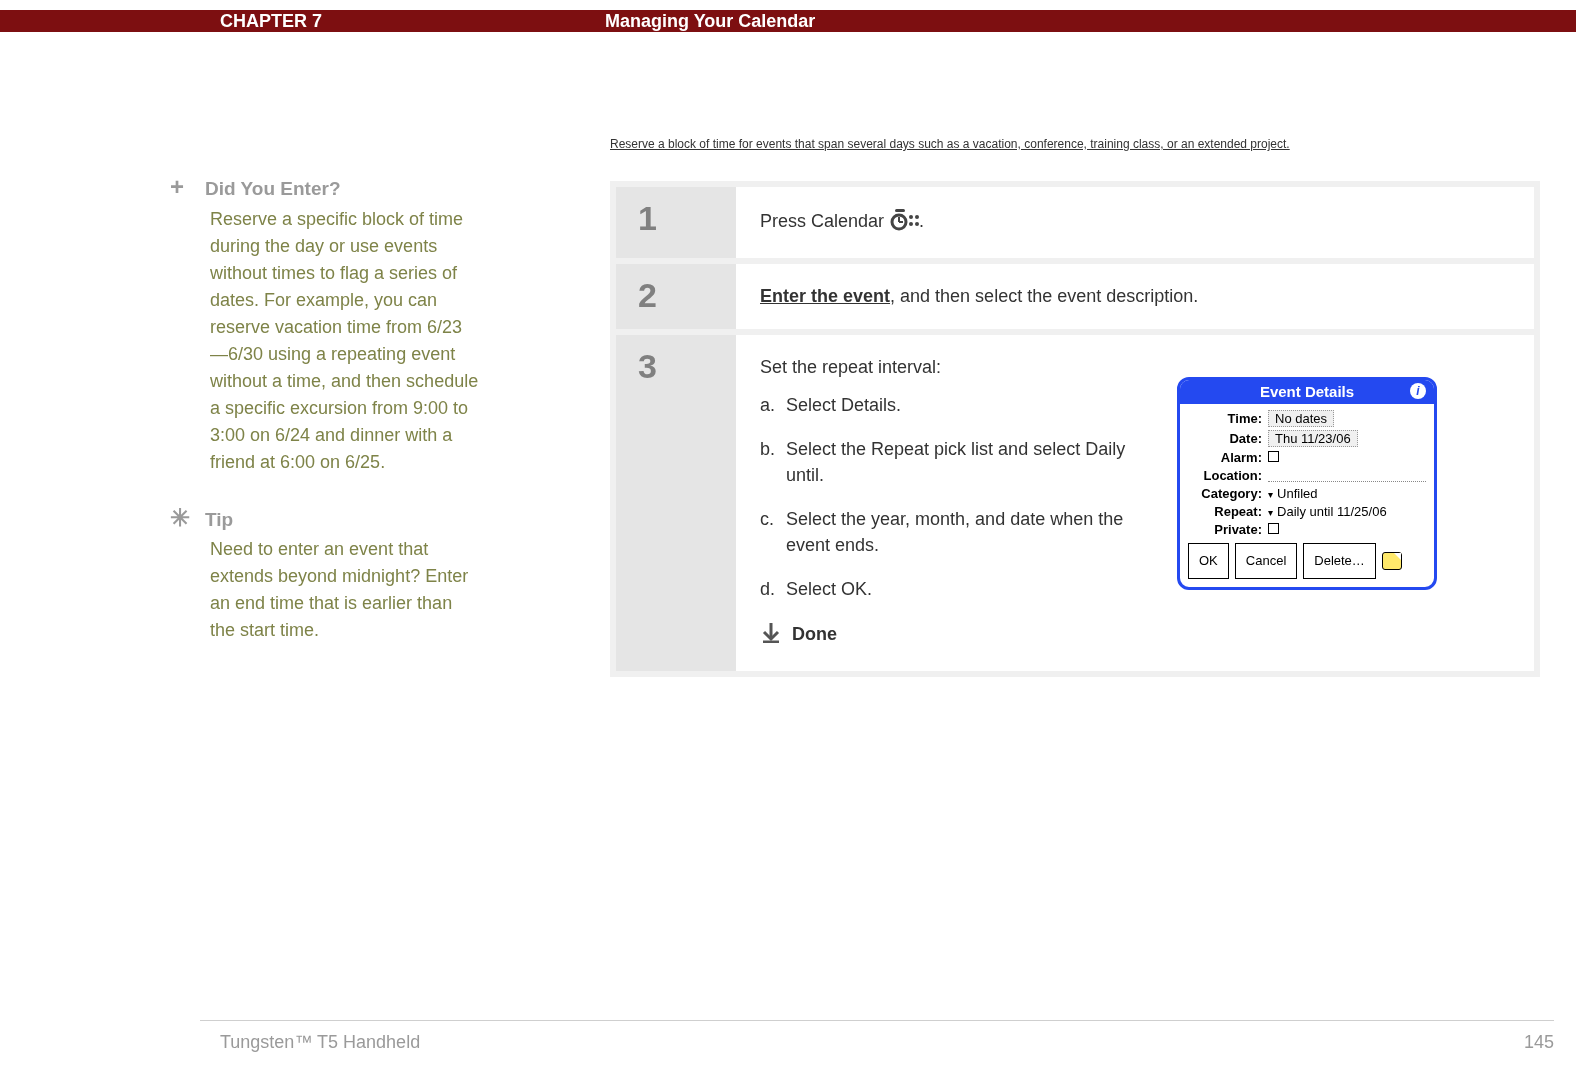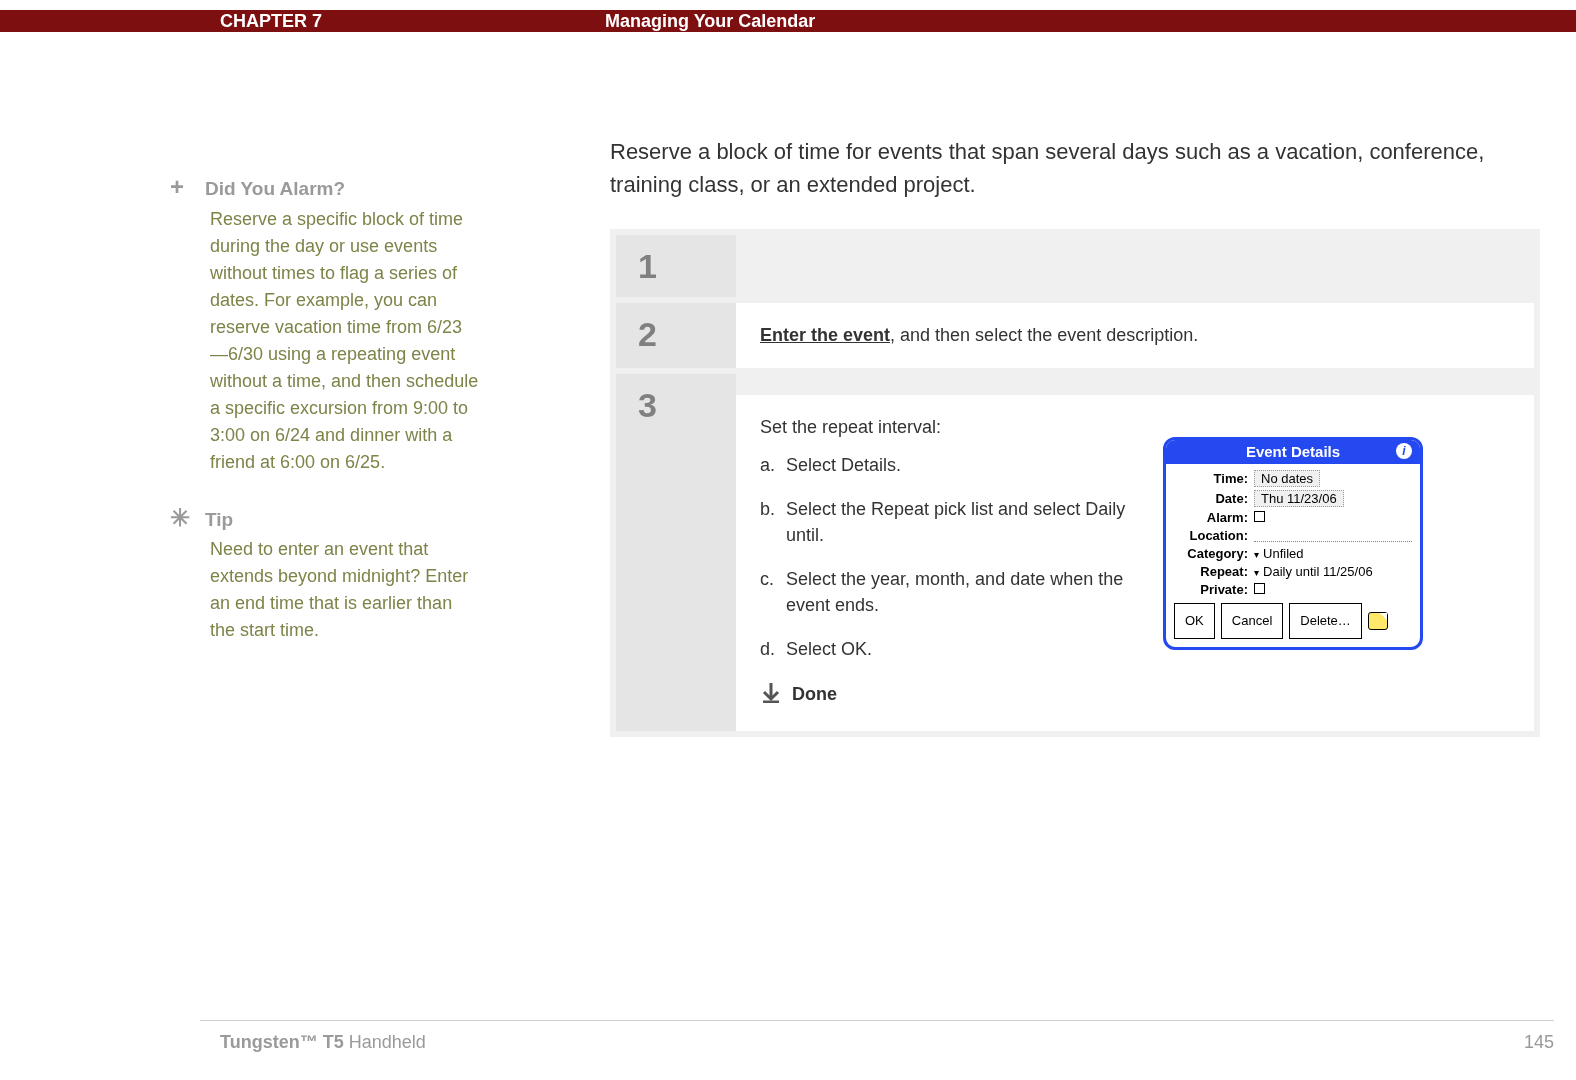--- a/index.html
+++ b/index.html
@@ -86,24 +86,25 @@
     top:135px;
     width:940px;
   }
   .section-title{
     color:#8a8a8a;
     font-size:28px;
     font-weight:700;
     margin:0 0 10px 0;
   }
   .section-intro{
-    font-size:22px;
+    font-size:12px;
     line-height:1.5;
     color:var(--dark-text);
     margin-bottom:28px;
+    text-decoration:underline;
   }
 
   .steps-panel{
     background:#f0f0f0;
     padding:6px;
     width:930px;
   }
   .step-row{
     display:flex;
     align-items:stretch;
@@ -122,22 +123,21 @@
   .step-body-cell{
     background:#ffffff;
     flex:1;
     padding:22px 24px 22px 24px;
     font-size:18px;
     color:var(--dark-text);
   }
   .step-body-cell.tall{
     display:flex;
     align-items:flex-start;
-    gap:23px;
-    margin-top:21px;
+    gap:37px;
   }
   .step-text{flex:0 0 380px;}
   .step-link{font-weight:700;text-decoration:underline;color:var(--dark-text);}
   .sub-list{margin:14px 0 18px 0;}
   .sub-item{display:flex;margin-bottom:18px;line-height:1.45;}
   .sub-letter{flex:0 0 26px;}
   .done-row{display:flex;align-items:center;gap:10px;font-weight:700;color:var(--dark-text);}
   .done-icon{font-size:22px;}
 
   
@@ -209,53 +209,68 @@
     background:var(--rule);
   }
   .footer{
     position:absolute;
     left:220px; right:22px;
     top:1032px;
     display:flex;justify-content:space-between;
     color:var(--gray-text);
     font-size:18px;
   }
-  .footer .device strong{color:var(--gray-text);font-weight:700;}
+  .footer .device strong{color:var(--gray-text);font-weight:400;}
 </style>
 </head>
 <body>
 
 <div class="header-bar">
   <div class="header-chapter">CHAPTER 7</div>
   <div class="header-title">Managing Your Calendar</div>
 </div>
 
 <div class="sidebar">
 
   <div class="tip-block">
     <span class="tip-icon">+</span>
-    <span class="tip-head">Did You Alarm?</span>
+    <span class="tip-head">Did You Enter?</span>
     <span class="tip-body">Reserve a specific block of time during the day or use events without times to flag a series of dates. For example, you can reserve vacation time from 6/23—6/30 using a repeating event without a time, and then schedule a specific excursion from 9:00 to 3:00 on 6/24 and dinner with a friend at 6:00 on 6/25.</span>
   </div>
 
   <div class="tip-block">
     <span class="tip-icon">✳</span>
     <span class="tip-head">Tip</span>
     <span class="tip-body">Need to enter an event that extends beyond midnight? Enter an end time that is earlier than the start time.</span>
   </div>
 
 </div>
 
 <div class="main">
   <div class="section-intro">Reserve a block of time for events that span several days such as a vacation, conference, training class, or an extended project.</div>
 
   <div class="steps-panel">
 
     <div class="step-row">
       <div class="step-num-cell">1</div>
+      <div class="step-body-cell">
+        <span>Press Calendar </span>
+        <span class="cal-icon">
+          <svg width="30" height="22" viewBox="0 0 30 22">
+            <rect x="6" y="0" width="10" height="3" rx="1.5" fill="#444"></rect>
+            <circle cx="10" cy="13" r="7" fill="none" stroke="#444" stroke-width="3"></circle>
+            <line x1="10" y1="13" x2="10" y2="8" stroke="#444" stroke-width="2"></line>
+            <line x1="10" y1="13" x2="14" y2="13" stroke="#444" stroke-width="2"></line>
+            <circle cx="22" cy="8" r="2" fill="#444"></circle>
+            <circle cx="28" cy="8" r="2" fill="#444"></circle>
+            <circle cx="22" cy="15" r="2" fill="#444"></circle>
+            <circle cx="28" cy="15" r="2" fill="#444"></circle>
+          </svg>
+        </span><span>.</span>
+      </div>
     </div>
 
     <div class="step-row">
       <div class="step-num-cell">2</div>
       <div class="step-body-cell">
         <a class="step-link">Enter the event</a><span>, and then select the event description.</span>
       </div>
     </div>
 
     <div class="step-row">

